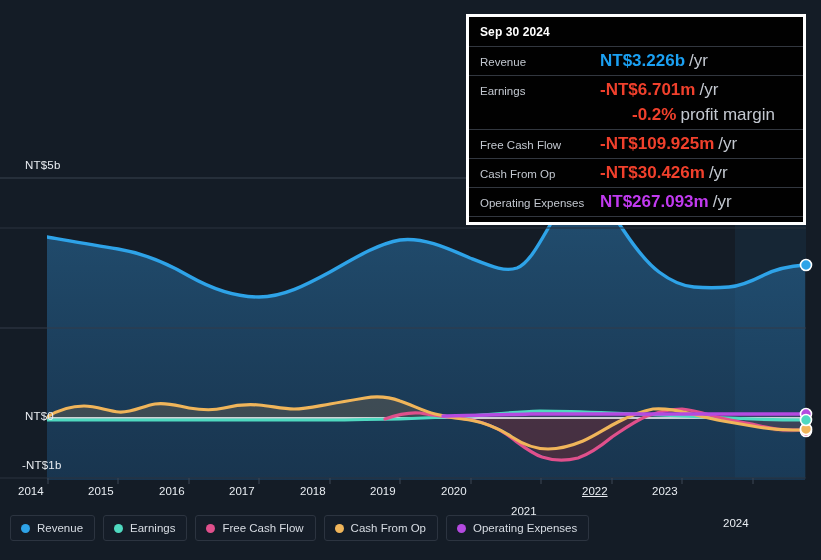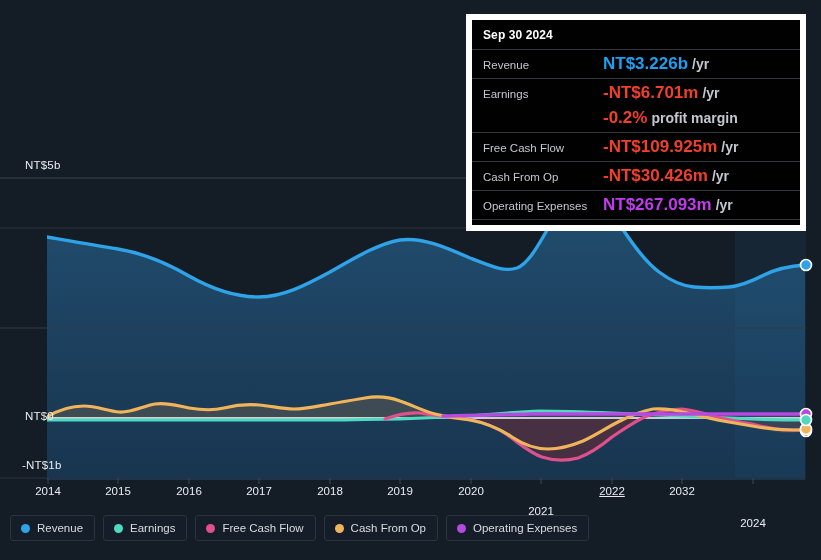--- a/index.html
+++ b/index.html
@@ -14,44 +14,44 @@
 
   
   .plot-svg{position:absolute;left:0;top:0;width:821px;height:560px;}
 
   
   .ylab{
     position:absolute;color:#e9edf2;font-size:11.5px;letter-spacing:.2px;
     white-space:nowrap;
   }
   .xlab{
-    position:absolute;color:#e9edf2;font-size:11.5px;text-align:center;
+    position:absolute;color:#e9edf2;font-size:11.5px;
     width:60px;white-space:nowrap;
   }
 
   
   .tooltip{
     position:absolute;left:466px;top:14px;width:340px;
-    background:#010101;border:6px solid #ffffff;
+    background:#010101;border:3px solid #ffffff;
     box-sizing:border-box;padding:0;
     font-size:11.5px;color:#c9ced6;z-index:40;
   }
   .tt-date{
     font-weight:bold;color:#ffffff;font-size:12px;
     padding:8px 11px 7px 11px;letter-spacing:.1px;
   }
   .tt-row{
     display:flex;align-items:baseline;
     padding:4px 11px 4px 11px;
     border-top:1px solid #32373f;
   }
-  .tt-row.sub{border-top:none;padding-top:1px;}
+  .tt-row.sub{border-top:none;padding-top:1px;margin-left:32px;}
   .tt-label{width:120px;color:#c3c8d0;font-size:11.5px;flex:none;}
   .tt-val{font-weight:bold;font-size:17px;}
-  .tt-unit{color:#c3c8d0;font-weight:bold;margin-left:4px;font-size:14px;}
+  .tt-unit{color:#c3c8d0;font-weight:normal;margin-left:4px;font-size:17px;}
   .tt-bottom{border-top:1px solid #32373f;height:5px;}
 
   
   .legend{
     position:absolute;left:10px;top:515px;display:flex;gap:8px;z-index:30;
   }
   .lg-item{
     display:flex;align-items:center;gap:7px;
     border:1px solid #2c3440;border-radius:3px;
     padding:6px 11px 6px 10px;background:#151d28;
@@ -176,21 +176,21 @@
 
   <div class="xlab" style="left:18px;top:485px;">2014</div>
   <div class="xlab" style="left:88px;top:485px;">2015</div>
   <div class="xlab" style="left:159px;top:485px;">2016</div>
   <div class="xlab" style="left:229px;top:485px;">2017</div>
   <div class="xlab" style="left:300px;top:485px;">2018</div>
   <div class="xlab" style="left:370px;top:485px;">2019</div>
   <div class="xlab" style="left:441px;top:485px;">2020</div>
   <div class="xlab" style="left:511px;top:505px;">2021</div>
   <div class="xlab" style="left:582px;top:485px;text-decoration:underline;">2022</div>
-  <div class="xlab" style="left:652px;top:485px;">2032</div>
+  <div class="xlab" style="left:652px;top:485px;">2023</div>
   <div class="xlab" style="left:723px;top:485px;margin-top:32px;">2024</div>
 
   <div class="tooltip">
     <div class="tt-date">Sep 30 2024</div>
 
     <div class="tt-row">
       <span class="tt-label">Revenue</span>
       <span class="tt-val" style="color:#1ba0f2">NT$3.226b</span>
       <span class="tt-unit">/yr</span>
     </div>

